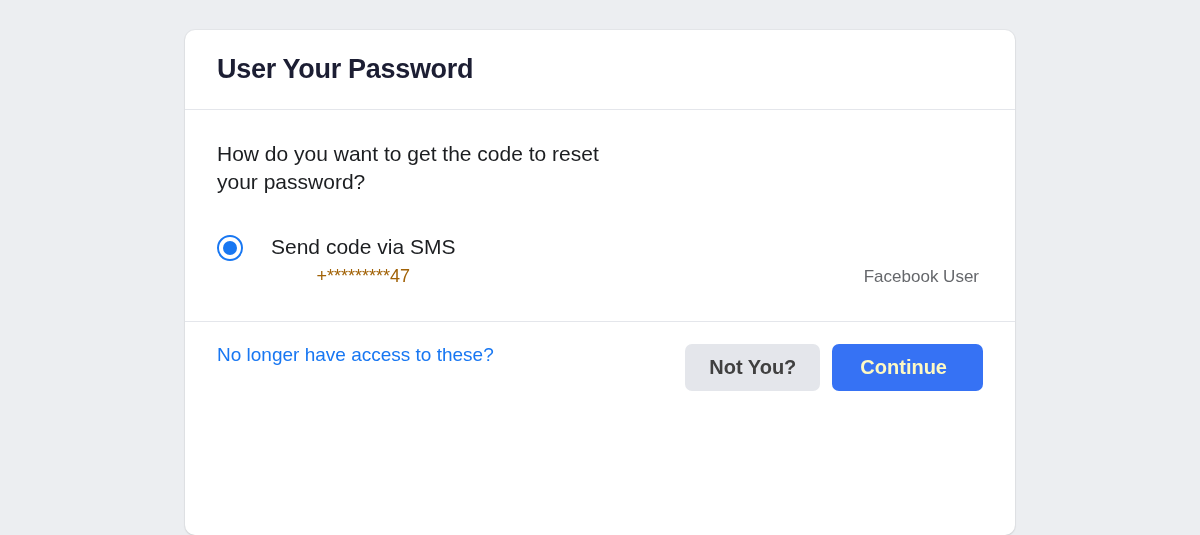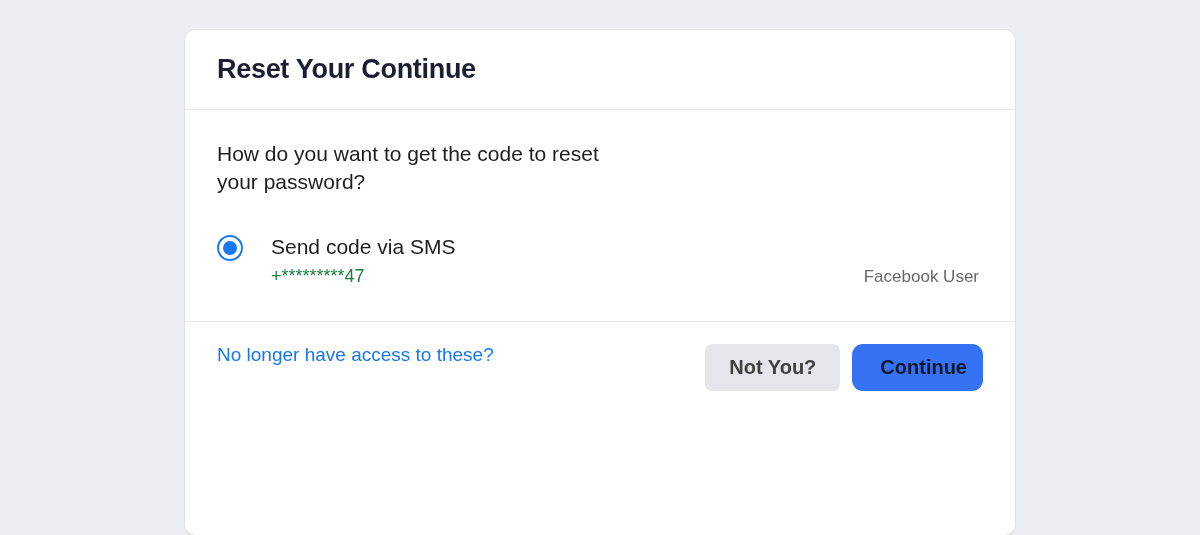--- a/index.html
+++ b/index.html
@@ -68,22 +68,23 @@
       background: #1877f2;
       border-radius: 50%;
     }
     .option-text .opt-title {
       font-size: 21px;
       color: #1c1e21;
       line-height: 1.3;
     }
     .option-text .opt-sub {
       font-size: 18px;
-      color: #15803d;
+      color: #a16207;
       margin-top: 6px;
+      text-align: center;
     }
     .account-label {
       position: absolute;
       right: 36px;
       bottom: 34px;
       font-size: 17px;
       color: #65676b;
     }
     .card-footer {
       padding: 22px 32px;
@@ -109,33 +110,32 @@
       font-weight: 700;
       cursor: pointer;
       font-family: inherit;
     }
     .btn-secondary {
       background: #e4e6eb;
       color: #404040;
     }
     .btn-primary {
       background: #3672f4;
-      color: #0f172a;
+      color: #fef9c3;
       padding-left: 28px;
-      padding-right: 16px;
-      border-radius: 11px;
+      padding-right: 36px;
     }
   </style>
 </head>
 <body>
 
 <div class="card">
 
   <div class="card-header">
-    <h1>Reset Your Continue</h1>
+    <h1>User Your Password</h1>
   </div>
 
   <div class="card-body">
     <p class="prompt">How do you want to get the code to reset your password?</p>
 
     <div class="option-row">
       <div class="radio-outer">
         <div class="radio-inner"></div>
       </div>
       <div class="option-text">

